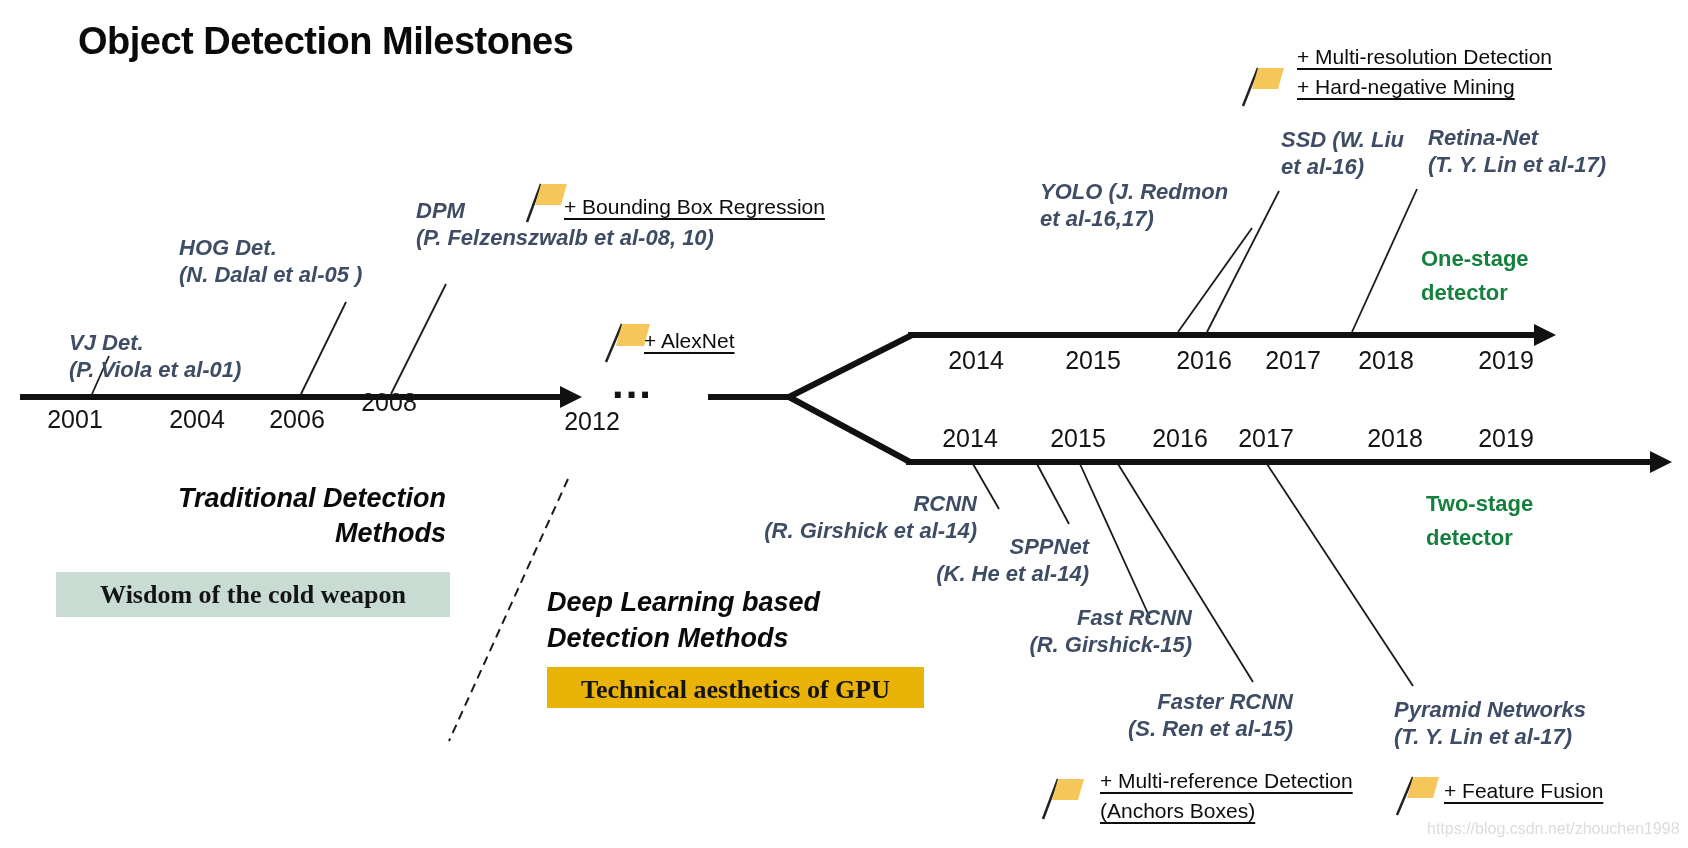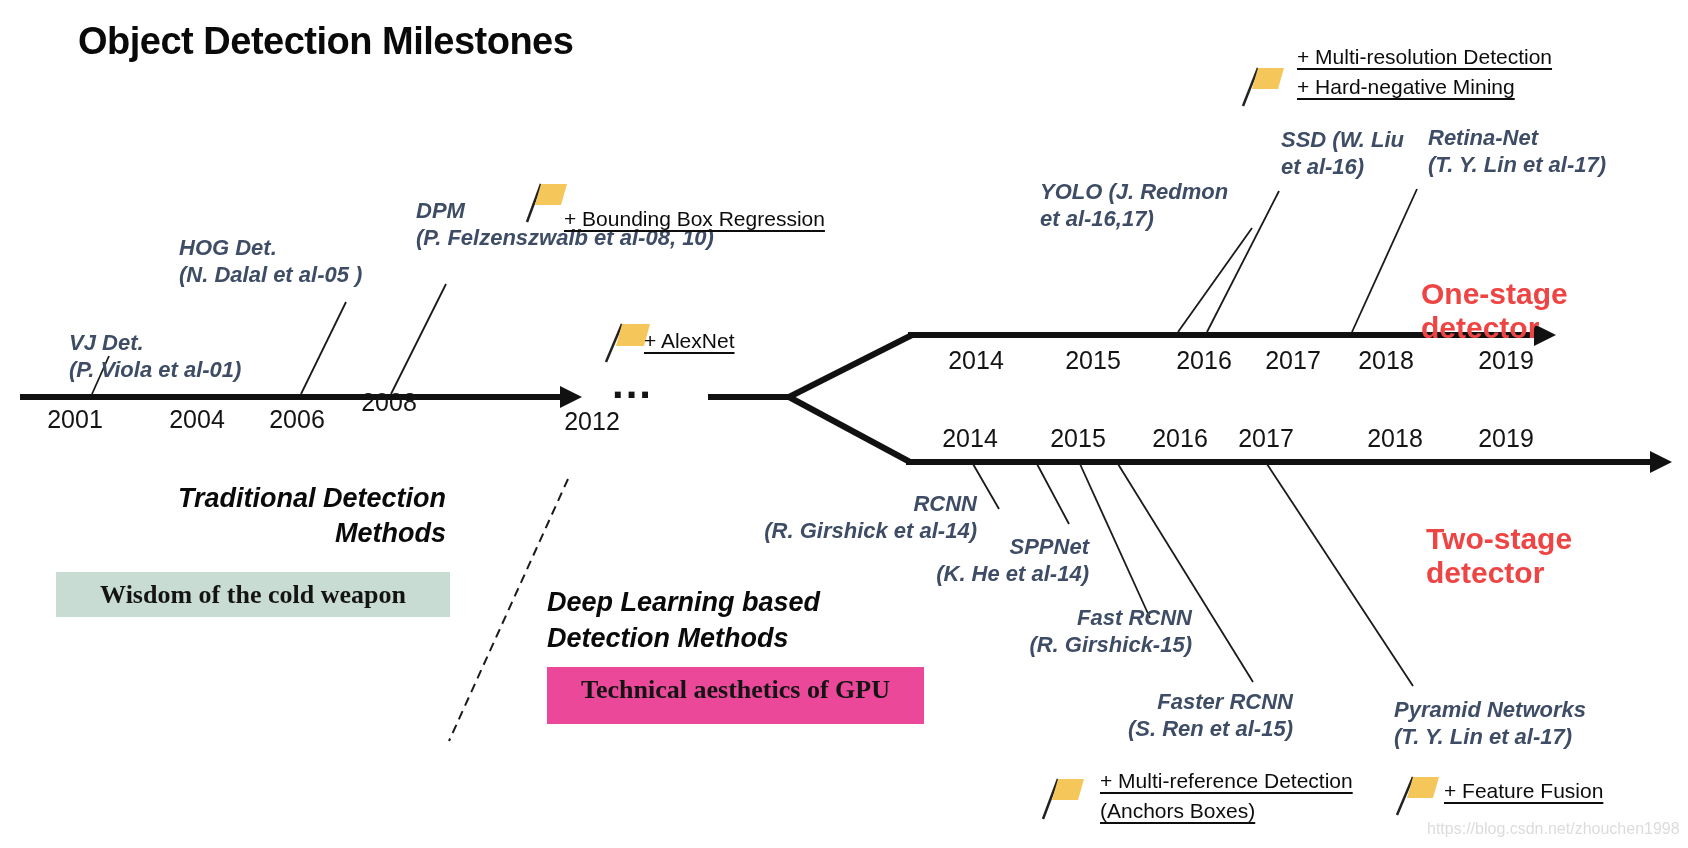--- a/index.html
+++ b/index.html
@@ -9,21 +9,21 @@
   .abs{position:absolute;white-space:nowrap;}
   .title{font-size:38px;font-weight:800;letter-spacing:-0.5px;color:#0a0a0a;}
   .yr{font-size:25px;color:#141414;width:120px;margin-left:-60px;text-align:center;}
   .ms{font-size:22px;font-weight:700;font-style:italic;color:#3E4D65;line-height:27px;}
   .ms .l{display:block;}
   .flagtxt{font-size:21px;color:#0d0d0d;line-height:30px;}
   .flagtxt .l{display:block;text-decoration:underline;text-underline-offset:4px;
               text-decoration-thickness:1.5px;}
   .era{font-size:27px;font-weight:800;line-height:35px;color:#0a0a0a;font-style:italic;}
   .era .l{display:block;}
-  .stage{font-size:30px;font-weight:800;line-height:34px;color:#ef4444;margin-top:35px;}
+  .stage{font-size:22px;font-weight:800;line-height:34px;color:#15803d;}
   .stage .l{display:block;}
   .tag{font-family:"Liberation Serif", serif;font-size:26px;font-weight:700;color:#141414;
        text-align:center;}
   .dots{font-size:42px;font-weight:900;letter-spacing:2px;color:#141414;}
   .wm{font-size:16px;color:#dcdcdc;}
 </style>
 </head>
 <body>
 
 <div id="canvas">
@@ -151,21 +151,21 @@
   </div>
   <div class="abs ms" style="left:1060px;top:688px;width:233px;text-align:right;">
     <span class="l">Faster RCNN</span>
     <span class="l">(S. Ren et al-15)</span>
   </div>
   <div class="abs ms" style="left:1394px;top:696px;">
     <span class="l">Pyramid Networks</span>
     <span class="l">(T. Y. Lin et al-17)</span>
   </div>
 
-  <div class="abs flagtxt" style="left:564px;top:204px;">
+  <div class="abs flagtxt" style="left:564px;top:192px;">
     <span class="l">+ Bounding Box Regression</span>
   </div>
   <div class="abs flagtxt" style="left:644px;top:326px;">
     <span class="l">+ AlexNet</span>
   </div>
   <div class="abs flagtxt" style="left:1297px;top:42px;">
     <span class="l">+ Multi-resolution Detection</span>
     <span class="l">+ Hard-negative Mining</span>
   </div>
   <div class="abs flagtxt" style="left:1100px;top:766px;width:283px;text-align:left;">
@@ -188,17 +188,17 @@
   <div class="abs era" style="left:60px;top:481px;width:386px;text-align:right;">
     <span class="l">Traditional Detection</span>
     <span class="l">Methods</span>
   </div>
   <div class="abs tag" style="left:56px;top:572px;width:394px;height:45px;line-height:45px;background:#C9DCD4;">Wisdom of the cold weapon</div>
 
   <div class="abs era" style="left:547px;top:584px;line-height:36px;">
     <span class="l">Deep Learning based</span>
     <span class="l">Detection Methods</span>
   </div>
-  <div class="abs tag" style="left:547px;top:667px;width:377px;height:57px;line-height:45px;background:#ec4899;">Technical aesthetics of GPU</div>
+  <div class="abs tag" style="left:547px;top:667px;width:377px;height:41px;line-height:45px;background:#eab308;">Technical aesthetics of GPU</div>
 
   <div class="abs wm" style="left:1427px;top:820px;">https://blog.csdn.net/zhouchen1998</div>
 
 </div>
 
 </body></html>

